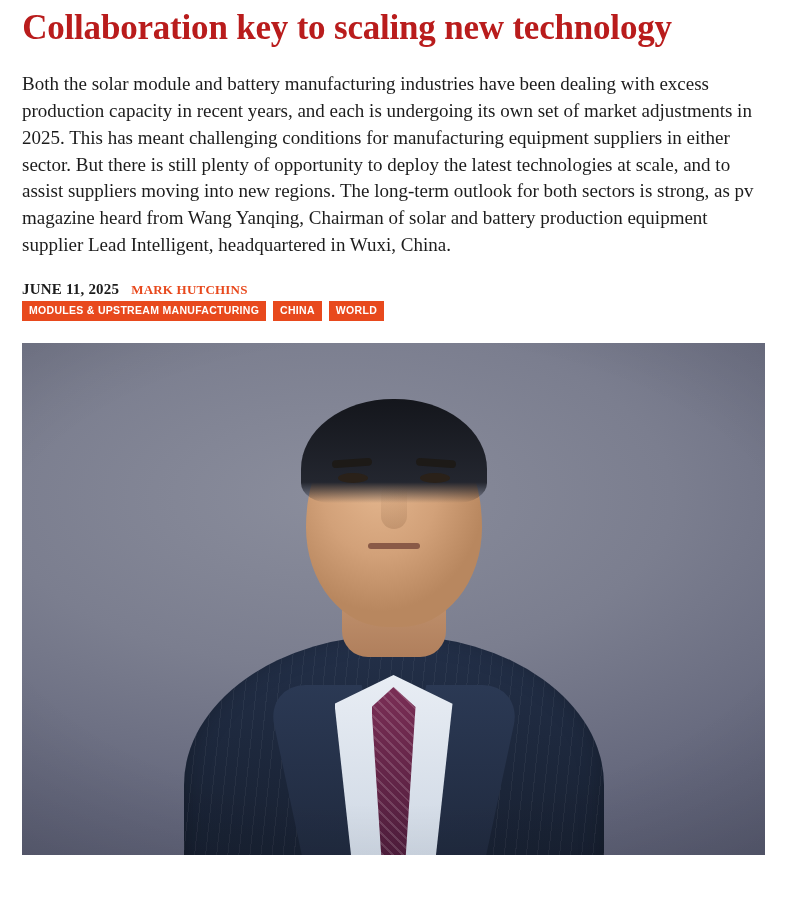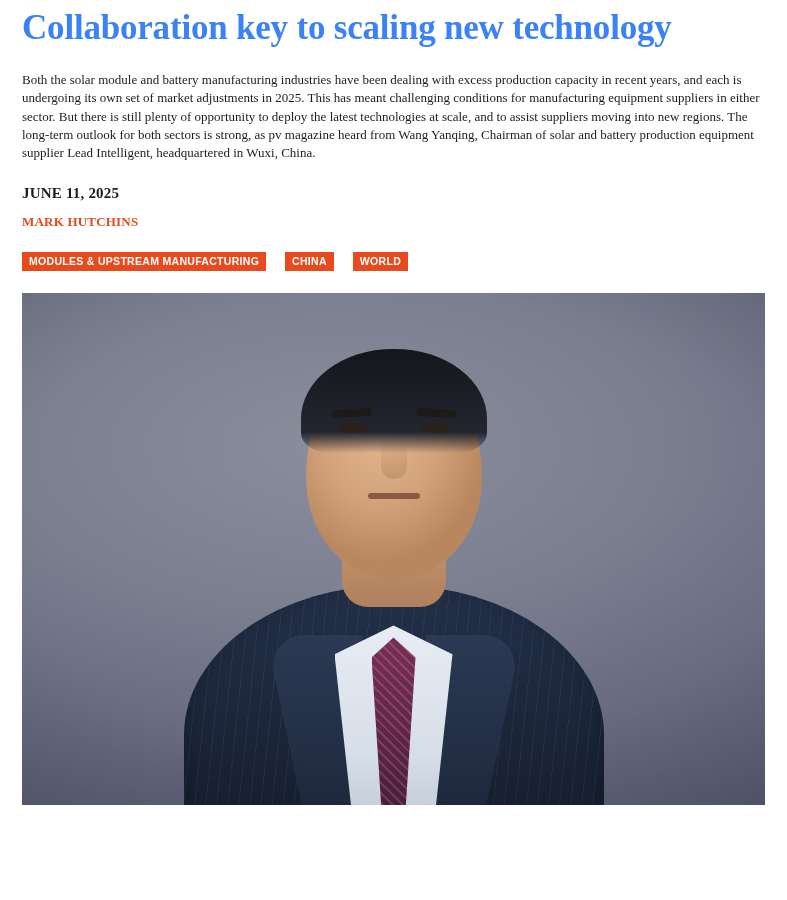--- a/index.html
+++ b/index.html
@@ -19,60 +19,60 @@
     height: 900px;
     position: relative;
     box-sizing: border-box;
     padding: 0 22px;
   }
   .headline {
     font-family: "Liberation Serif", serif;
     font-weight: bold;
     font-size: 35px;
     line-height: 1.16;
-    color: #3b82f6;
+    color: #b91c1c;
     margin: 8px 16px 0 0;
     letter-spacing: -0.2px;
     max-width: 650px;
+    text-align: center;
   }
   .standfirst {
     font-family: "Liberation Serif", serif;
-    font-size: 13px;
+    font-size: 19px;
     line-height: 1.42;
     color: #1c1c1c;
     margin: 22px 0 0 0;
     max-width: 748px;
     text-align: left;
   }
   .byline-row {
     margin: 22px 0 0 0;
     display: flex;
     align-items: baseline;
     gap: 12px;
-    flex-direction: column;
   }
   .byline-date {
     font-family: "Liberation Serif", serif;
     font-weight: bold;
     font-size: 15px;
     color: #1c1c1c;
     letter-spacing: 0.2px;
   }
   .byline-author {
     font-family: "Liberation Serif", serif;
     font-weight: bold;
     font-size: 13px;
     color: #e8491d;
     letter-spacing: 0.2px;
     text-transform: uppercase;
   }
   .tags {
-    margin: 22px 0 0 0;
+    margin: 3px 0 0 0;
     display: flex;
-    gap: 19px;
+    gap: 7px;
     align-items: flex-end;
     flex-wrap: wrap;
   }
   .tag {
     background: #e8491d;
     color: #ffffff;
     font-family: "Liberation Sans", sans-serif;
     font-size: 10.5px;
     font-weight: bold;
     letter-spacing: 0.3px;

